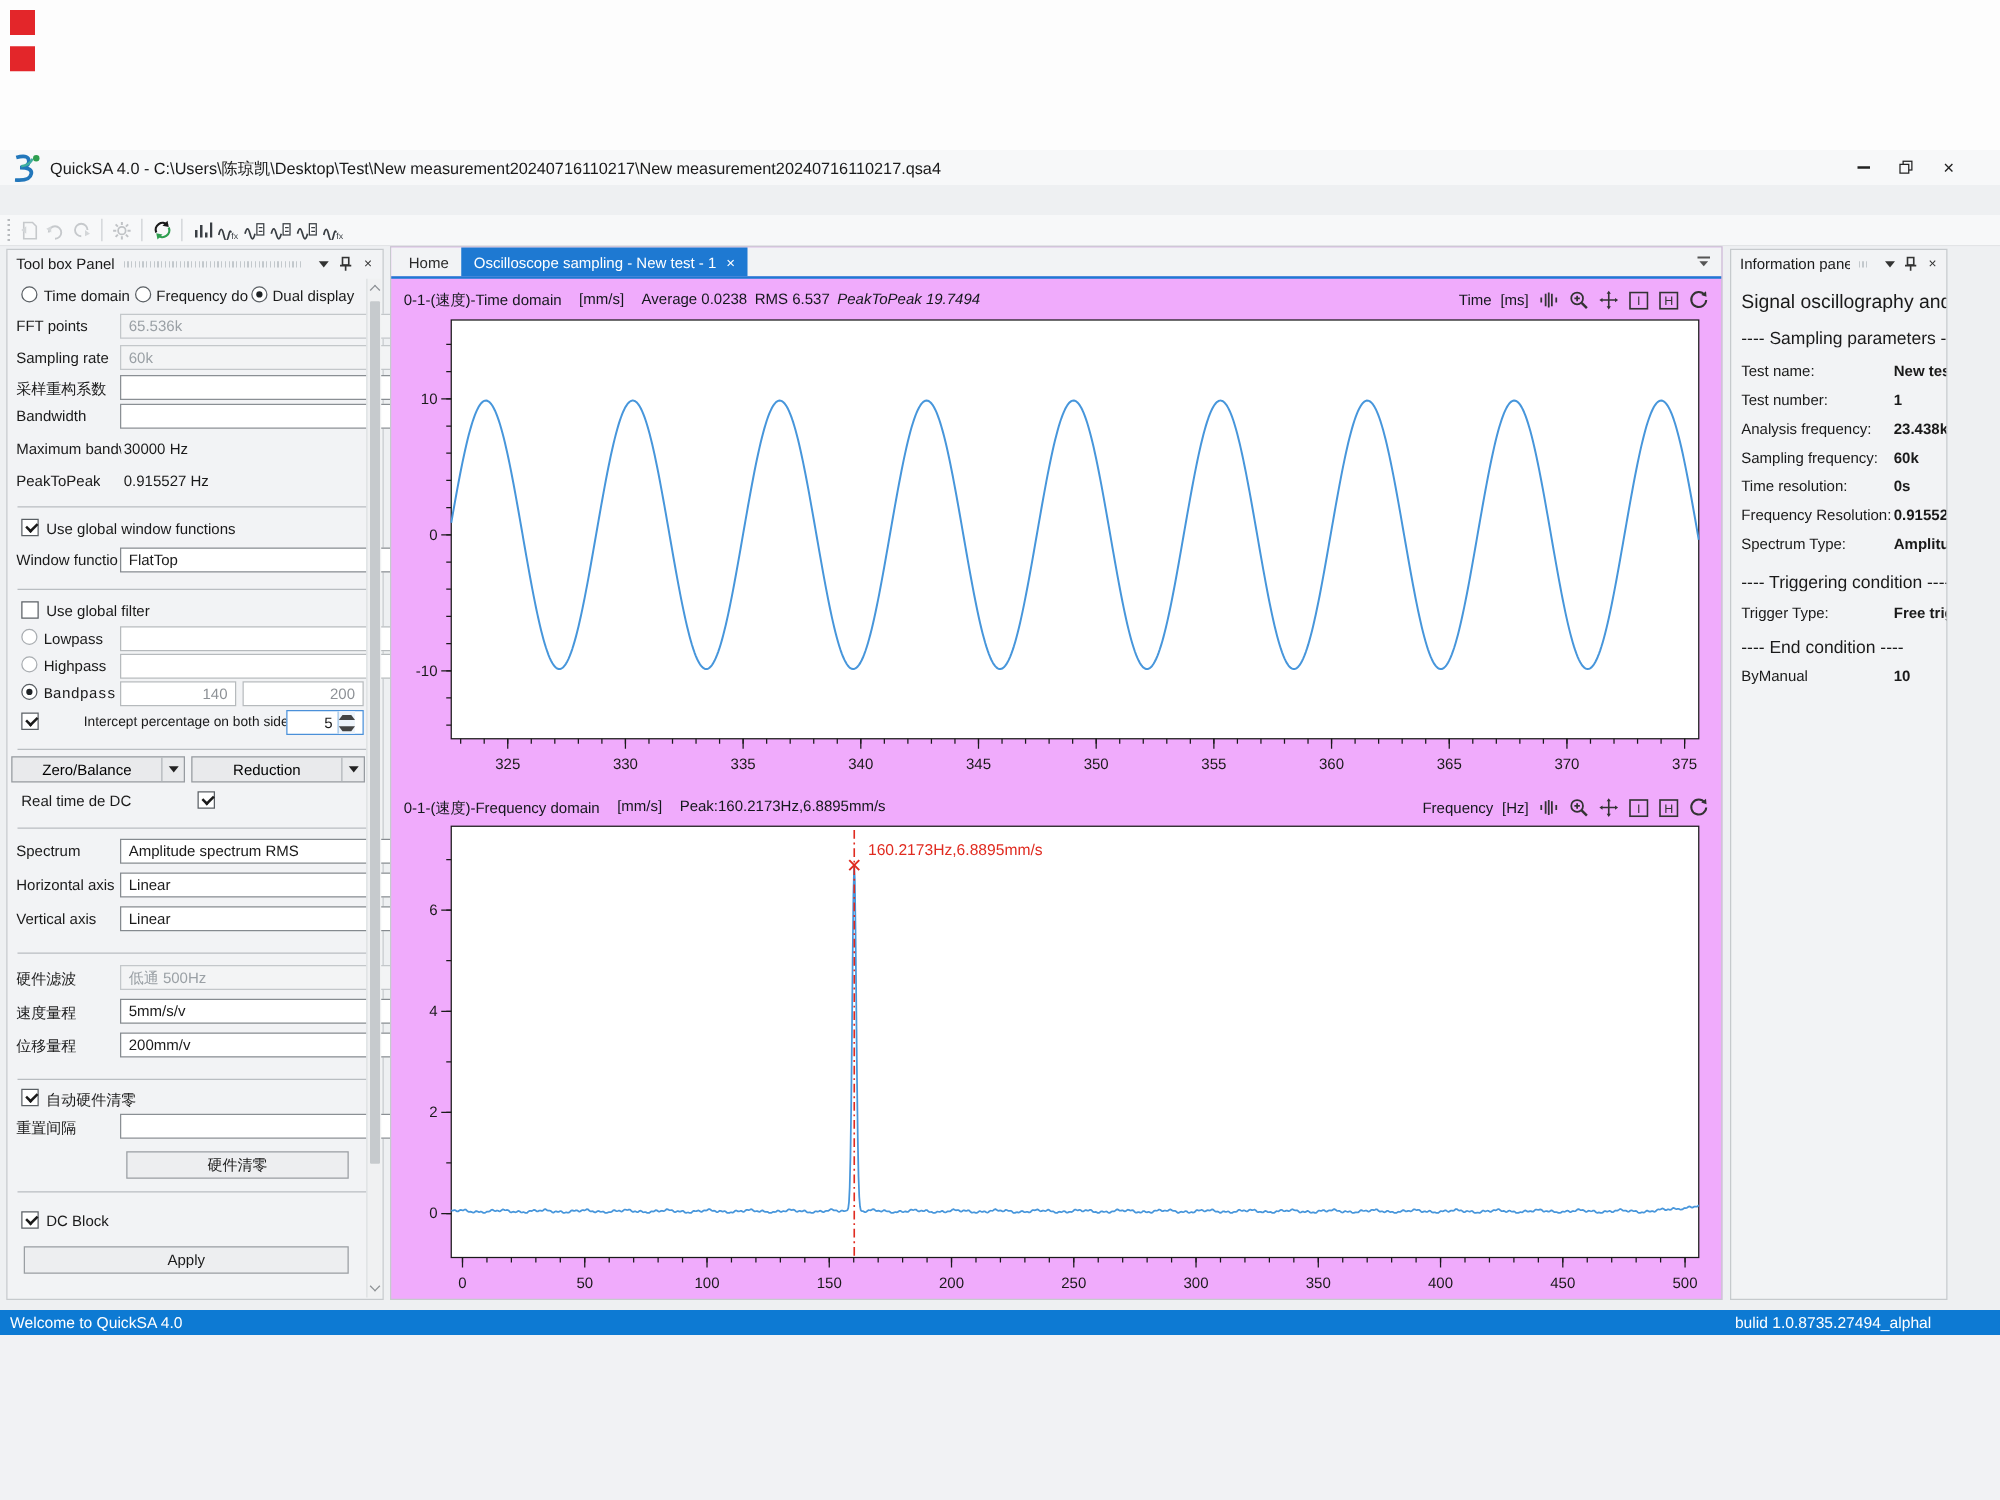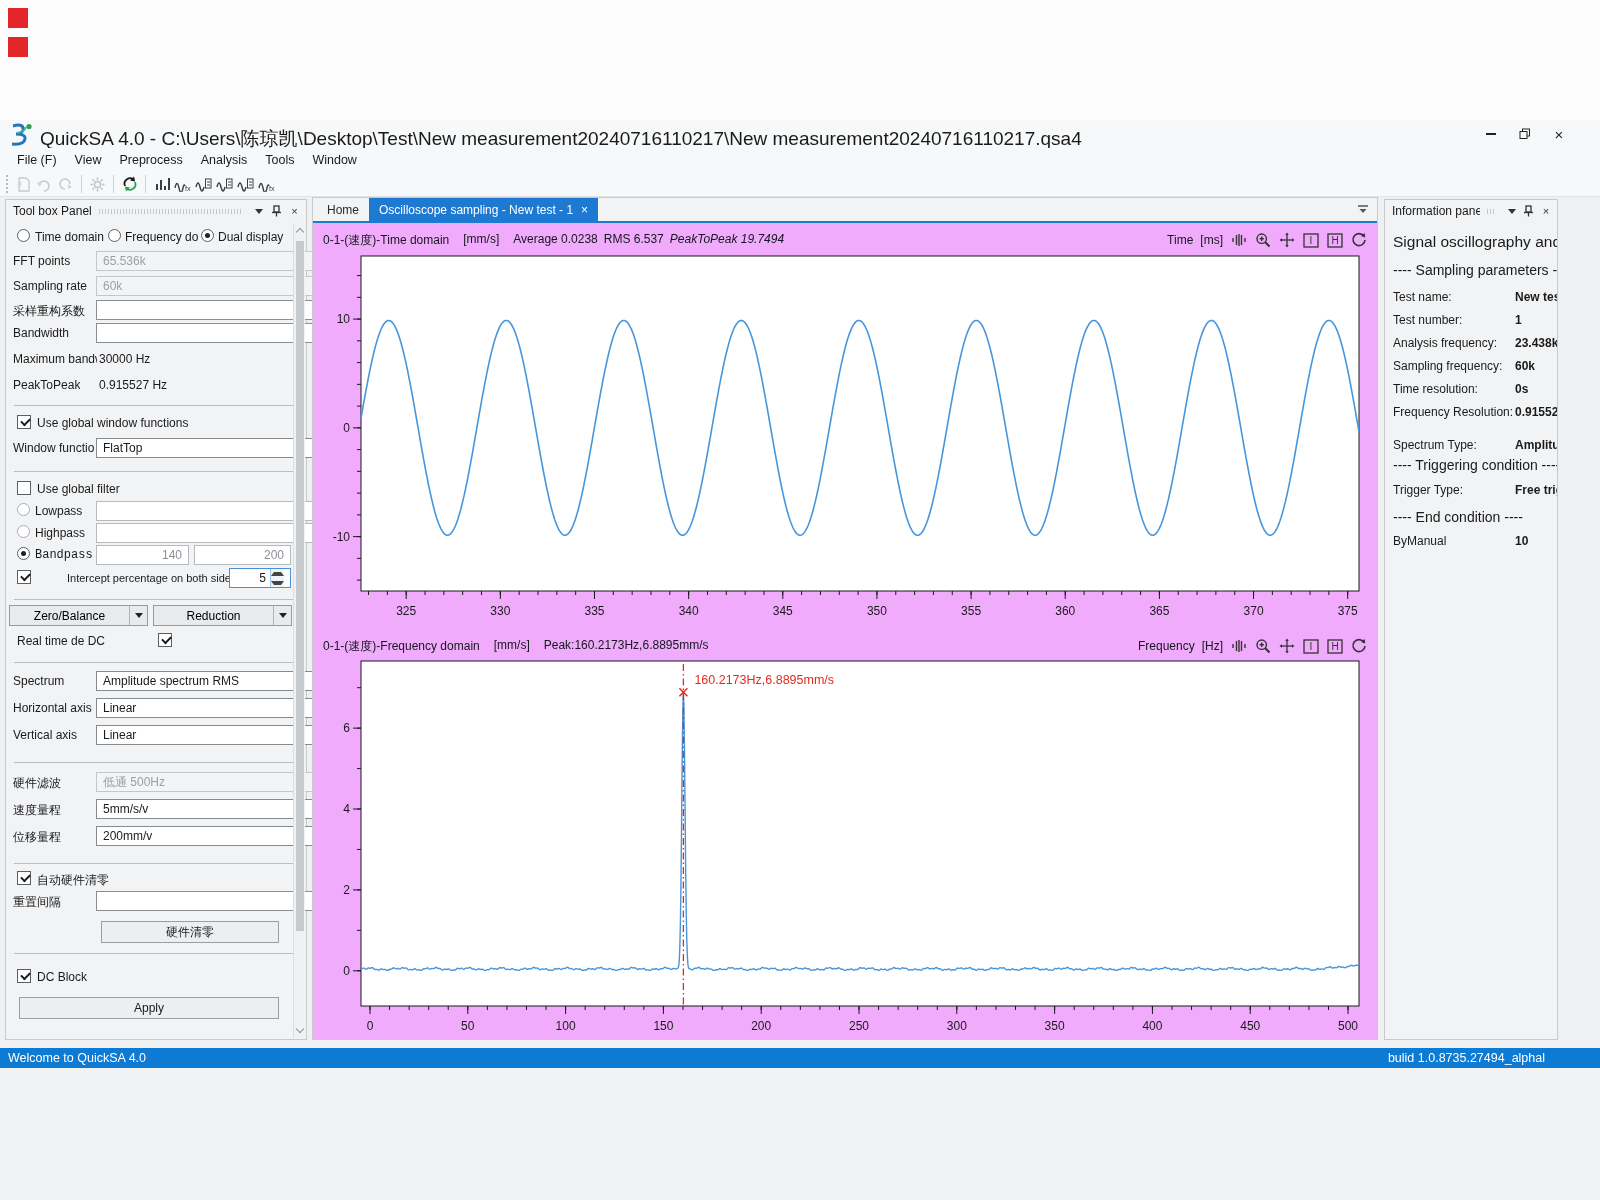--- a/index.html
+++ b/index.html
@@ -3,21 +3,21 @@
 <meta charset="utf-8">
 <style>
   * { margin:0; padding:0; box-sizing:border-box; }
   body { font-family:"Liberation Sans", sans-serif; background:#ffffff; }
   .screen { position:relative; width:1600px; height:1200px; background:#fdfdfd; overflow:hidden; }
   .abs { position:absolute; }
 
   
   .app { position:absolute; left:0; top:120px; width:1600px; height:948px; background:#eef0f2; }
   .titlebar { position:absolute; left:0; top:0; width:1600px; height:28px; background:#f7f8f9; }
-  .title-text { position:absolute; left:40px; top:6px; font-size:19px; color:#1a1a1a; white-space:nowrap; }
+  .title-text { position:absolute; left:40px; top:6px; font-size:13px; color:#1a1a1a; white-space:nowrap; }
   .winbtn { position:absolute; top:4px; width:26px; height:20px; display:flex; align-items:center; justify-content:center; color:#222; }
   .menubar { position:absolute; left:0; top:28px; width:1600px; height:24px; background:#f7f8f9; display:flex; align-items:center; padding-left:8px; }
   .menu-item { font-size:12.5px; color:#1a1a1a; padding:3px 9px; }
   .toolbar { position:absolute; left:0; top:52px; width:1600px; height:25px; background:#f7f8f9; border-bottom:1px solid #e2e4e6; display:flex; align-items:center; }
   .tb-sep { width:1px; height:18px; background:#cdd0d3; margin:0 5px; }
   .tb-grip { width:5px; height:18px; margin:0 5px 0 6px;
              background:repeating-linear-gradient(#b7babd 0 2px, transparent 2px 4px); width:2px; }
   .tb-icon { width:21px; height:20px; display:flex; align-items:center; justify-content:center; }
 
   
@@ -106,28 +106,20 @@
         <svg width="12" height="12" viewBox="0 0 12 12">
             <rect x="3.5" y="1" width="7" height="7" fill="none" stroke="#222"></rect>
             <rect x="1" y="3.5" width="7" height="7" fill="#f7f8f9" stroke="#222"></rect>
           </svg>
       </div>
       <div class="winbtn" style="right:28px; font-size:15px;">
           <span>×</span>
         </div>
     </div>
 
-    <div class="menubar">
-      <span class="menu-item">File (F)</span>
-      <span class="menu-item">View</span>
-      <span class="menu-item">Preprocess</span>
-      <span class="menu-item">Analysis</span>
-      <span class="menu-item">Tools</span>
-      <span class="menu-item">Window</span>
-    </div>
 
     <div class="toolbar">
       <div class="tb-grip"></div>
       <div class="tb-icon">
         <svg width="17" height="17" viewBox="0 0 17 17">
             <path d="M4 2 h7 l3 3 v10 h-10 z" fill="none" stroke="#c6c9cc" stroke-width="1.3"></path>
             <path d="M2 8 l4 -3 v6 z" fill="#d4d7d9"></path>
           </svg>
       </div>
       <div class="tb-icon">
@@ -739,21 +731,21 @@
 
       <div class="infosec" style="top:33px; font-size:15.5px;">Signal oscillography and spectrum</div>
 
       <div class="infosec" style="top:62px;">----  Sampling parameters  ----</div>
       <div class="inforow" style="top:90px;"><span>Test name:</span><b>New test</b></div>
       <div class="inforow" style="top:113px;"><span>Test number:</span><b>1</b></div>
       <div class="inforow" style="top:136px;"><span>Analysis frequency:</span><b>23.438kHz</b></div>
       <div class="inforow" style="top:159px;"><span>Sampling frequency:</span><b>60k</b></div>
       <div class="inforow" style="top:182px;"><span>Time resolution:</span><b>0s</b></div>
       <div class="inforow" style="top:205px;"><span>Frequency Resolution:</span><b>0.915527Hz</b></div>
-      <div class="inforow" style="top:228px;margin-top:10px;"><span>Spectrum Type:</span><b>Amplitude spectrum RMS</b></div>
+      <div class="inforow" style="top:228px;"><span>Spectrum Type:</span><b>Amplitude spectrum RMS</b></div>
 
       <div class="infosec" style="top:257px;">----  Triggering condition  ----</div>
       <div class="inforow" style="top:283px;"><span>Trigger Type:</span><b>Free trigger</b></div>
 
       <div class="infosec" style="top:309px;">----  End condition  ----</div>
       <div class="inforow" style="top:334px;"><span>ByManual</span><b>10</b></div>
     </div>
 
     <div class="statusbar">
       <span style="position:absolute; left:8px; top:3px;">Welcome to QuickSA 4.0</span>

